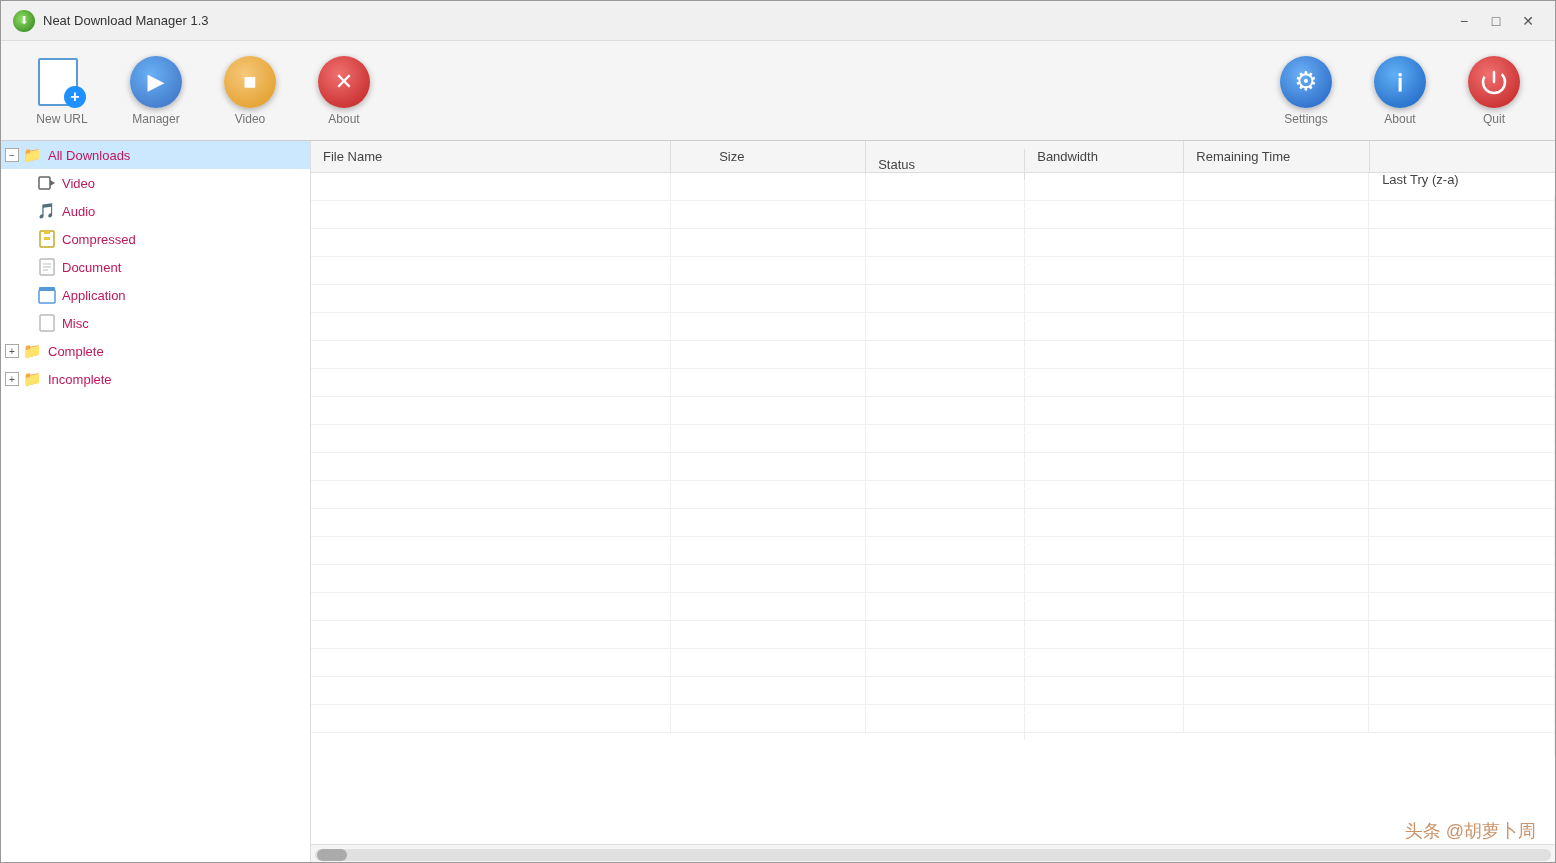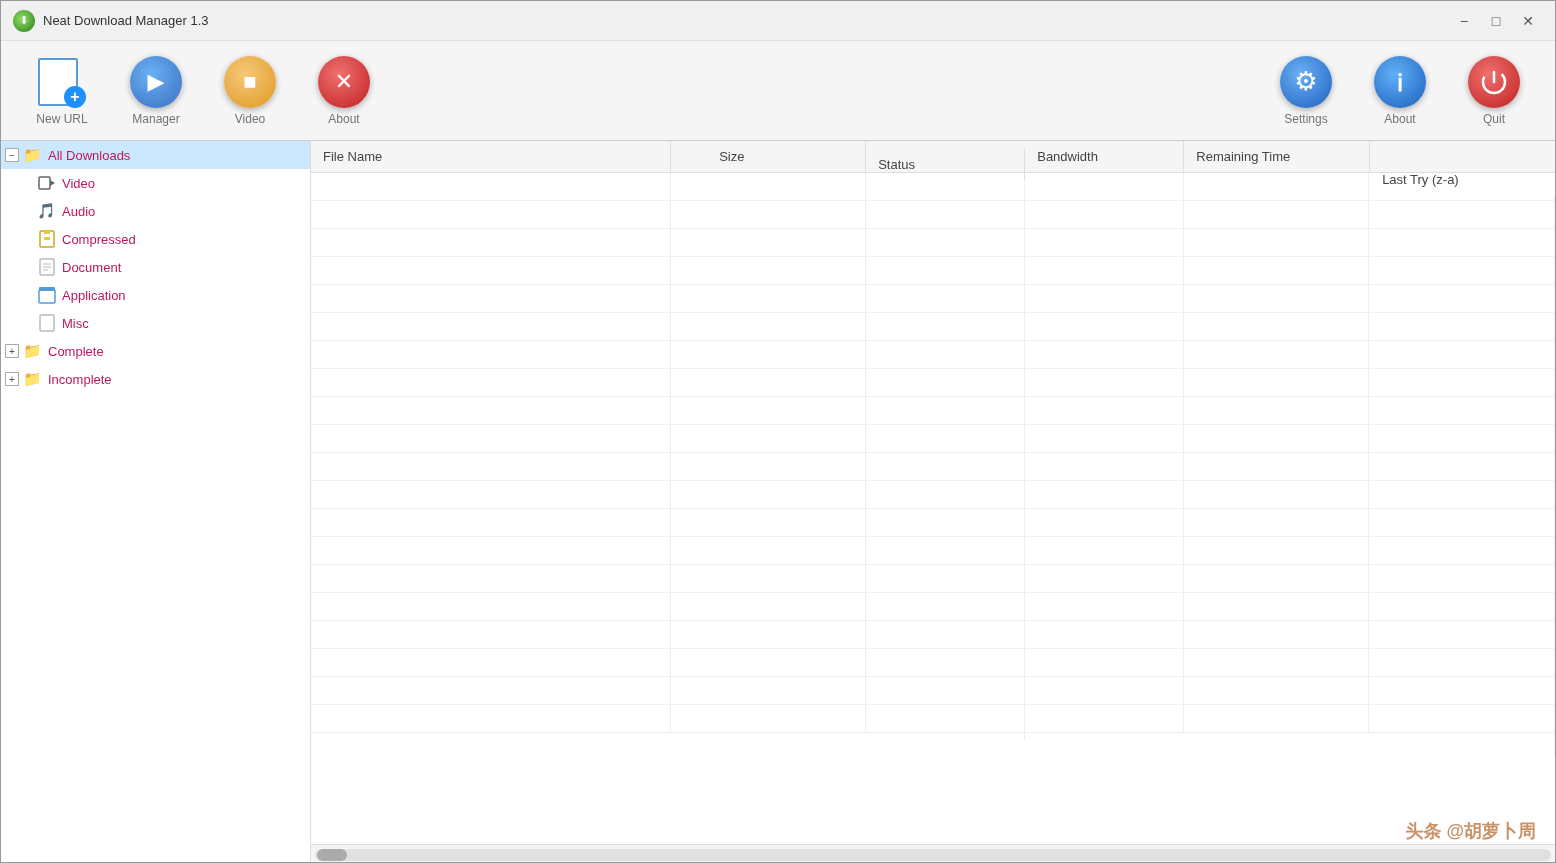--- a/index.html
+++ b/index.html
@@ -315,21 +315,21 @@
       left: 2px;
     }
 
     
     .watermark {
       position: fixed;
       bottom: 20px;
       right: 20px;
       font-size: 18px;
       color: rgba(180, 100, 40, 0.7);
-      font-weight: bold;
+      font-weight: normal;
       pointer-events: none;
       margin-left: 42px;
     }
 
     
     .gear-icon {
       font-size: 26px;
     }
 
     

